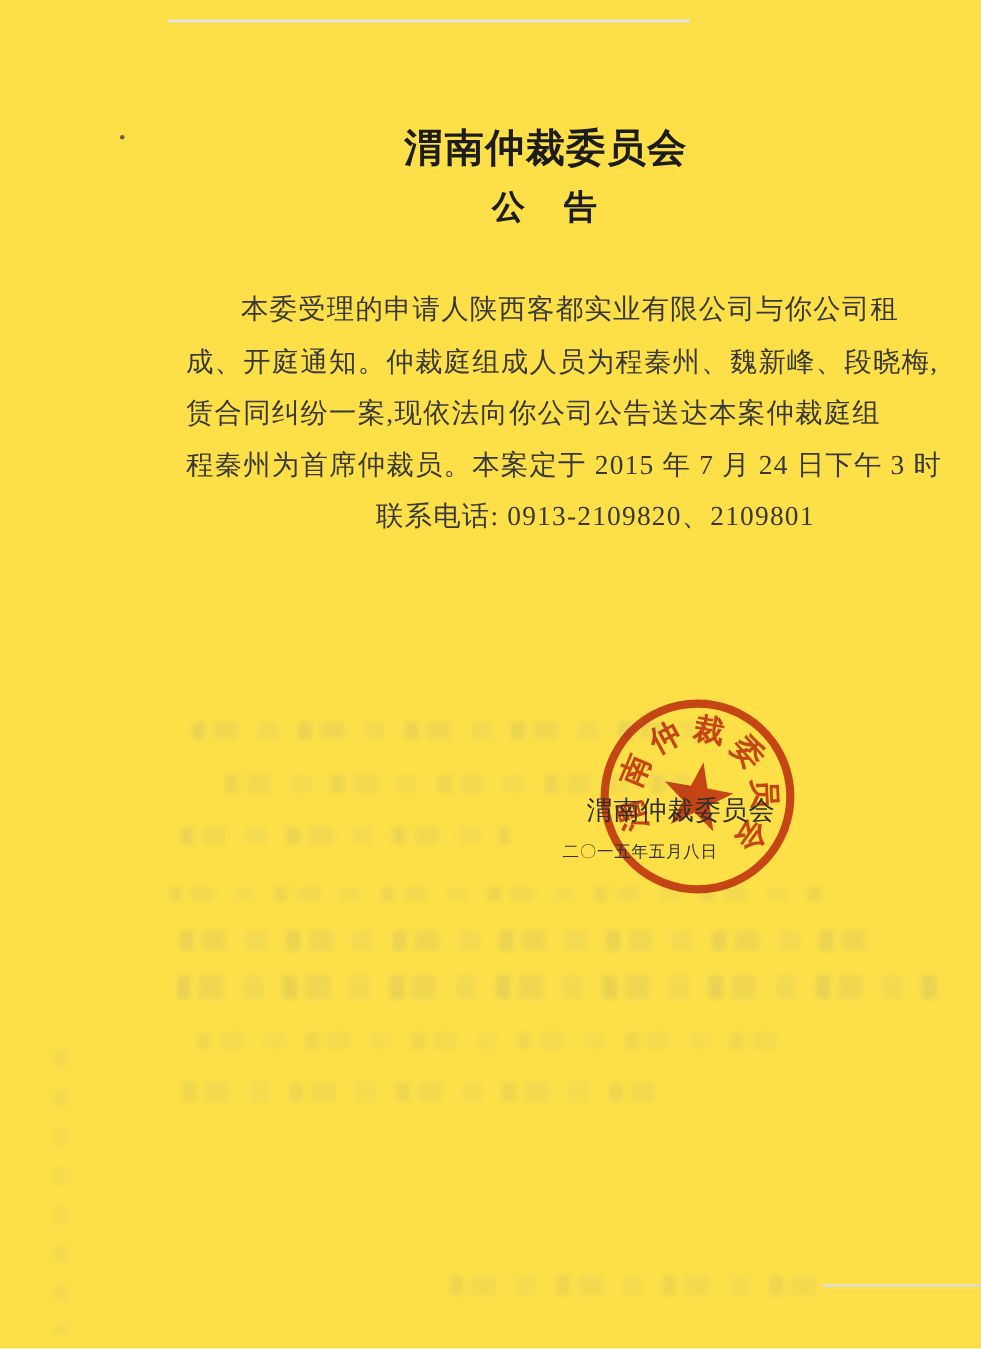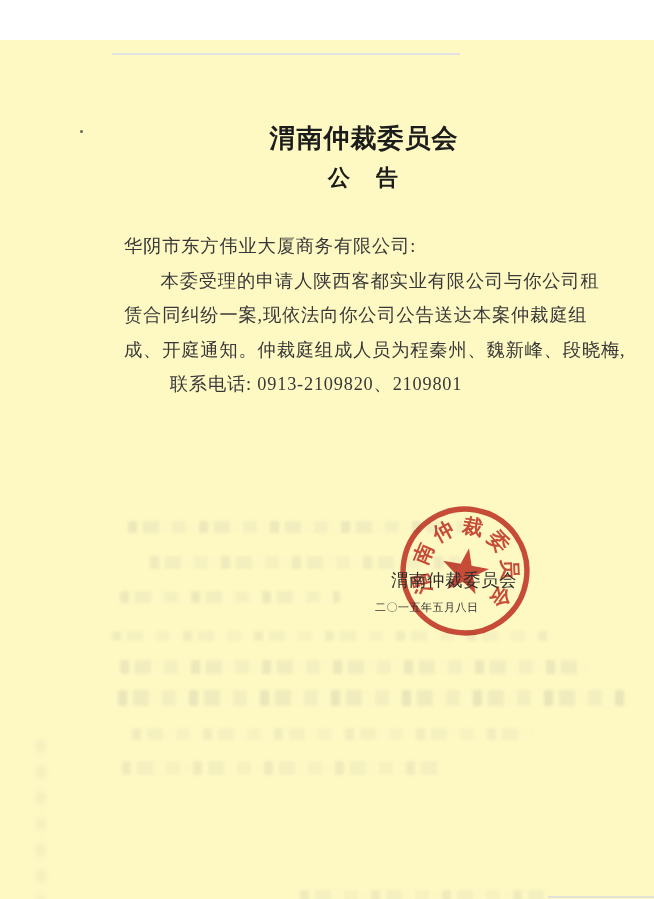--- a/index.html
+++ b/index.html
@@ -5,22 +5,21 @@
   html, body { margin: 0; padding: 0; }
   body {
     width: 654px; height: 899px;
     background: #ffffff;
     font-family: "Liberation Serif", "DejaVu Serif", serif;
     position: relative;
     overflow: hidden;
   }
   .page {
     position: absolute; inset: 0;
-    background: #fef9c3;
-    margin-top: 40px;
+    background: #fde047;
   }
   
   .scan-line-top {
     position: absolute; left: 112px; top: 13px;
     width: 348px; height: 2px;
     background: #e2e2e2;
   }
   .scan-speck {
     position: absolute; left: 80px; top: 90px;
     width: 3px; height: 3px; background: #4a4a4a; border-radius: 50%;
@@ -40,21 +39,21 @@
   }
   .body-block {
     position: absolute; left: 124px; top: 189px; width: 500px;
     color: #383838;
   }
   .body-block p {
     margin: 0; font-size: 18.3px; line-height: 34.6px;
     letter-spacing: 0.8px; white-space: nowrap;
   }
   .indent-2 { text-indent: 2em; }
-  .indent-25 { text-indent: 2.5em; }
+  .indent-25 { text-indent: 2.5em; text-align: center; }
   
   .seal {
     position: absolute; left: 397px; top: 463px;
     width: 136px; height: 136px;
     transform: rotate(10deg);
     mix-blend-mode: multiply;
     opacity: .93;
   }
   .seal svg { width: 100%; height: 100%; }
   .seal text {
@@ -103,24 +102,24 @@
 
   <div class="scan-line-top"></div>
   <div class="scan-speck"></div>
 
   <div class="title-block">
     <h1 class="org-title">渭南仲裁委员会</h1>
     <h2 class="doc-type">公　告</h2>
   </div>
 
   <div class="body-block">
-    <p>华阴市东方伟业大厦商务有限公司:</p>
     <p class="indent-2">本委受理的申请人陕西客都实业有限公司与你公司租</p>
+    <p>成、开庭通知。仲裁庭组成人员为程秦州、魏新峰、段晓梅,</p>
     <p>赁合同纠纷一案,现依法向你公司公告送达本案仲裁庭组</p>
-    <p>成、开庭通知。仲裁庭组成人员为程秦州、魏新峰、段晓梅,</p>
+    <p>程秦州为首席仲裁员。本案定于 2015 年 7 月 24 日下午 3 时</p>
     <p class="indent-25">联系电话: 0913-2109820、2109801</p>
   </div>
 
   <div class="smudge" style="left:128px; top:481px; width:336px; height:12px;"></div>
   <div class="smudge" style="left:150px; top:516px; width:310px; height:13px; opacity:.42;"></div>
   <div class="smudge" style="left:120px; top:551px; width:220px; height:12px; opacity:.45;"></div>
   <div class="smudge" style="left:112px; top:591px; width:440px; height:10px; opacity:.38;"></div>
   <div class="smudge" style="left:120px; top:620px; width:470px; height:14px; opacity:.5;"></div>
   <div class="smudge" style="left:118px; top:650px; width:510px; height:16px; opacity:.55;"></div>
   <div class="smudge" style="left:132px; top:688px; width:400px; height:12px; opacity:.35;"></div>

